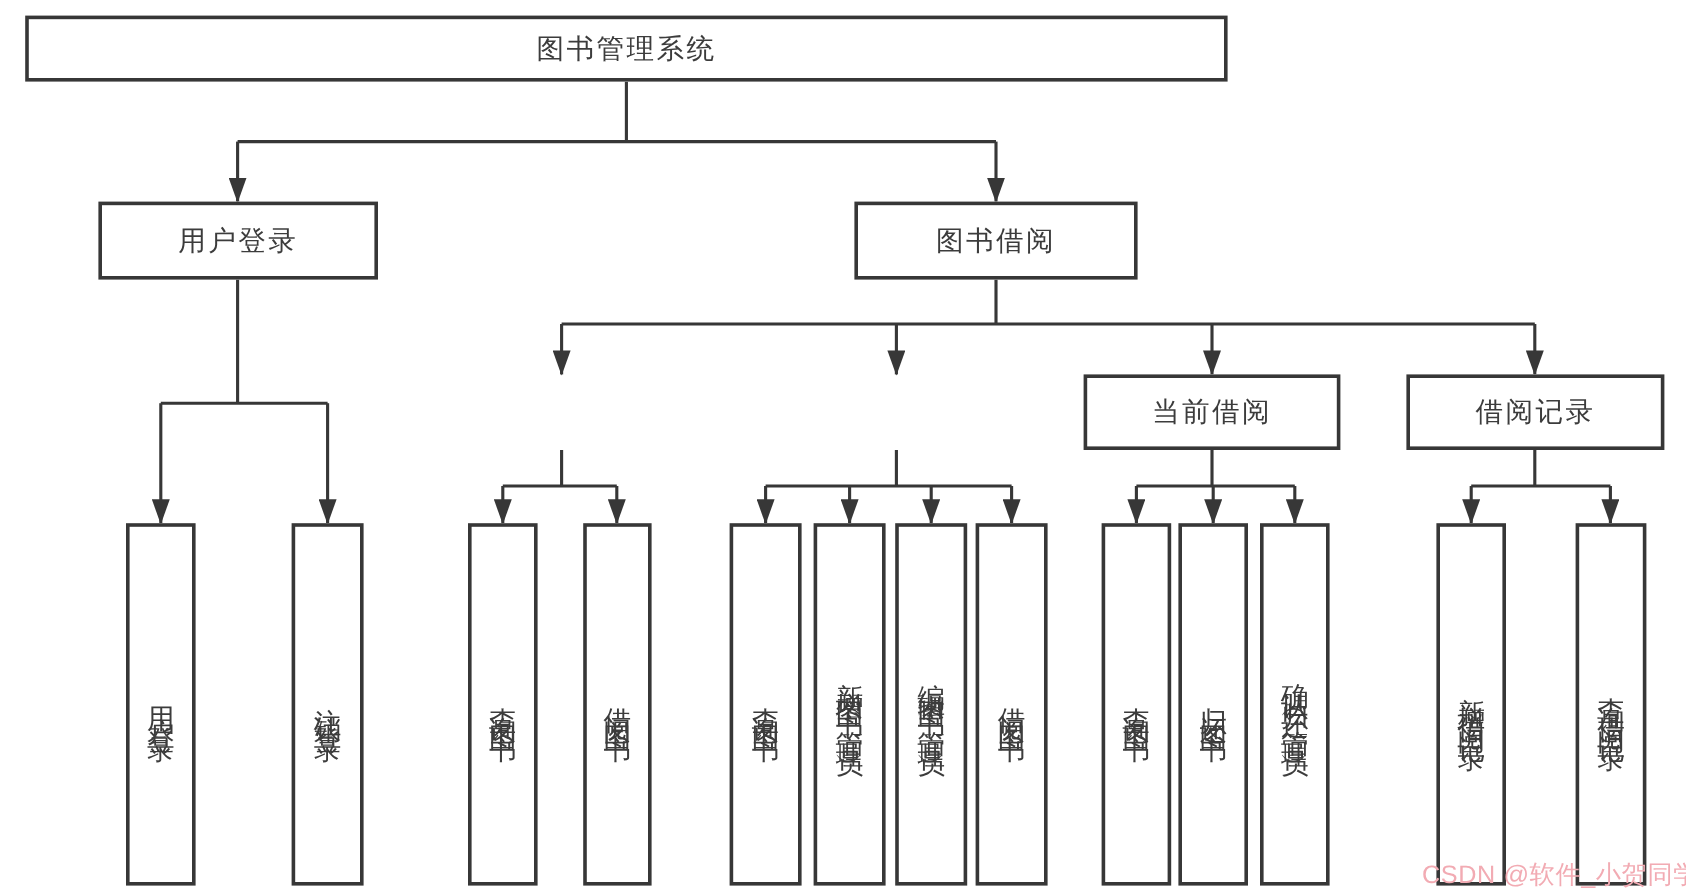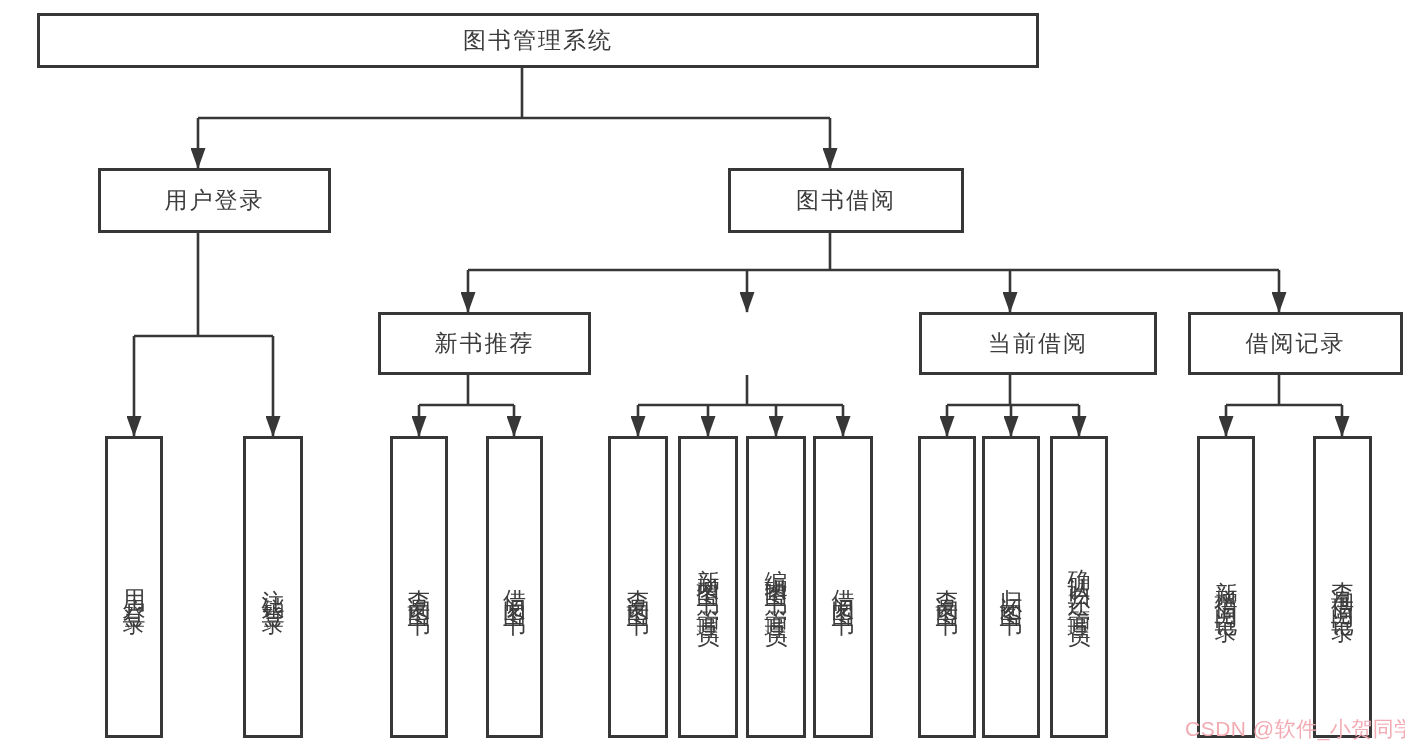--- a/index.html
+++ b/index.html
@@ -26,21 +26,20 @@
     border: 3px solid #373737;
     background: #ffffff;
     color: #3c3c3c;
     display: flex;
     align-items: center;
     justify-content: center;
     font-size: 23px;
   }
   .hbox {
     letter-spacing: 2px;
-    margin-left: 16px;
   }
   .vbox {
     writing-mode: vertical-rl;
     text-orientation: mixed;
     letter-spacing: 8px;
     line-height: 1;
   }
   .watermark {
     position: absolute;
     left: 1185px;
@@ -94,22 +93,21 @@
       <path d="M1226 405 V436" marker-end="url(#arrow)"></path>
       <path d="M1342 405 V436" marker-end="url(#arrow)"></path>
     </g>
   </svg>
 
   <div class="box hbox" style="left:21px; top:13px; width:1002px; height:55px;">图书管理系统</div>
 
   <div class="box hbox" style="left:82px; top:168px; width:233px; height:65px;">用户登录</div>
   <div class="box hbox" style="left:712px; top:168px; width:236px; height:65px;">图书借阅</div>
 
-  <div class="box hbox" style="left:362px; top:312px; width:213px; height:63px;">新书推荐</div>
-  <div class="box hbox" style="left:903px; top:312px; width:238px; height:63px;">当前借阅</div>
+  <div class="box hbox" style="left:903px; top:312px; width:214px; height:63px;">当前借阅</div>
   <div class="box hbox" style="left:1172px; top:312px; width:215px; height:63px;">借阅记录</div>
 
   <div class="box vbox" style="left:105px; top:436px; width:58px; height:302px;">用户登录</div>
   <div class="box vbox" style="left:243px; top:436px; width:60px; height:302px;">注销登录</div>
 
   <div class="box vbox" style="left:390px; top:436px; width:58px; height:302px;">查询图书</div>
   <div class="box vbox" style="left:486px; top:436px; width:57px; height:302px;">借阅图书</div>
 
   <div class="box vbox" style="left:608px; top:436px; width:60px; height:302px;">查询图书</div>
   <div class="box vbox" style="left:678px; top:436px; width:60px; height:302px;">新增图书（管理员）</div>

